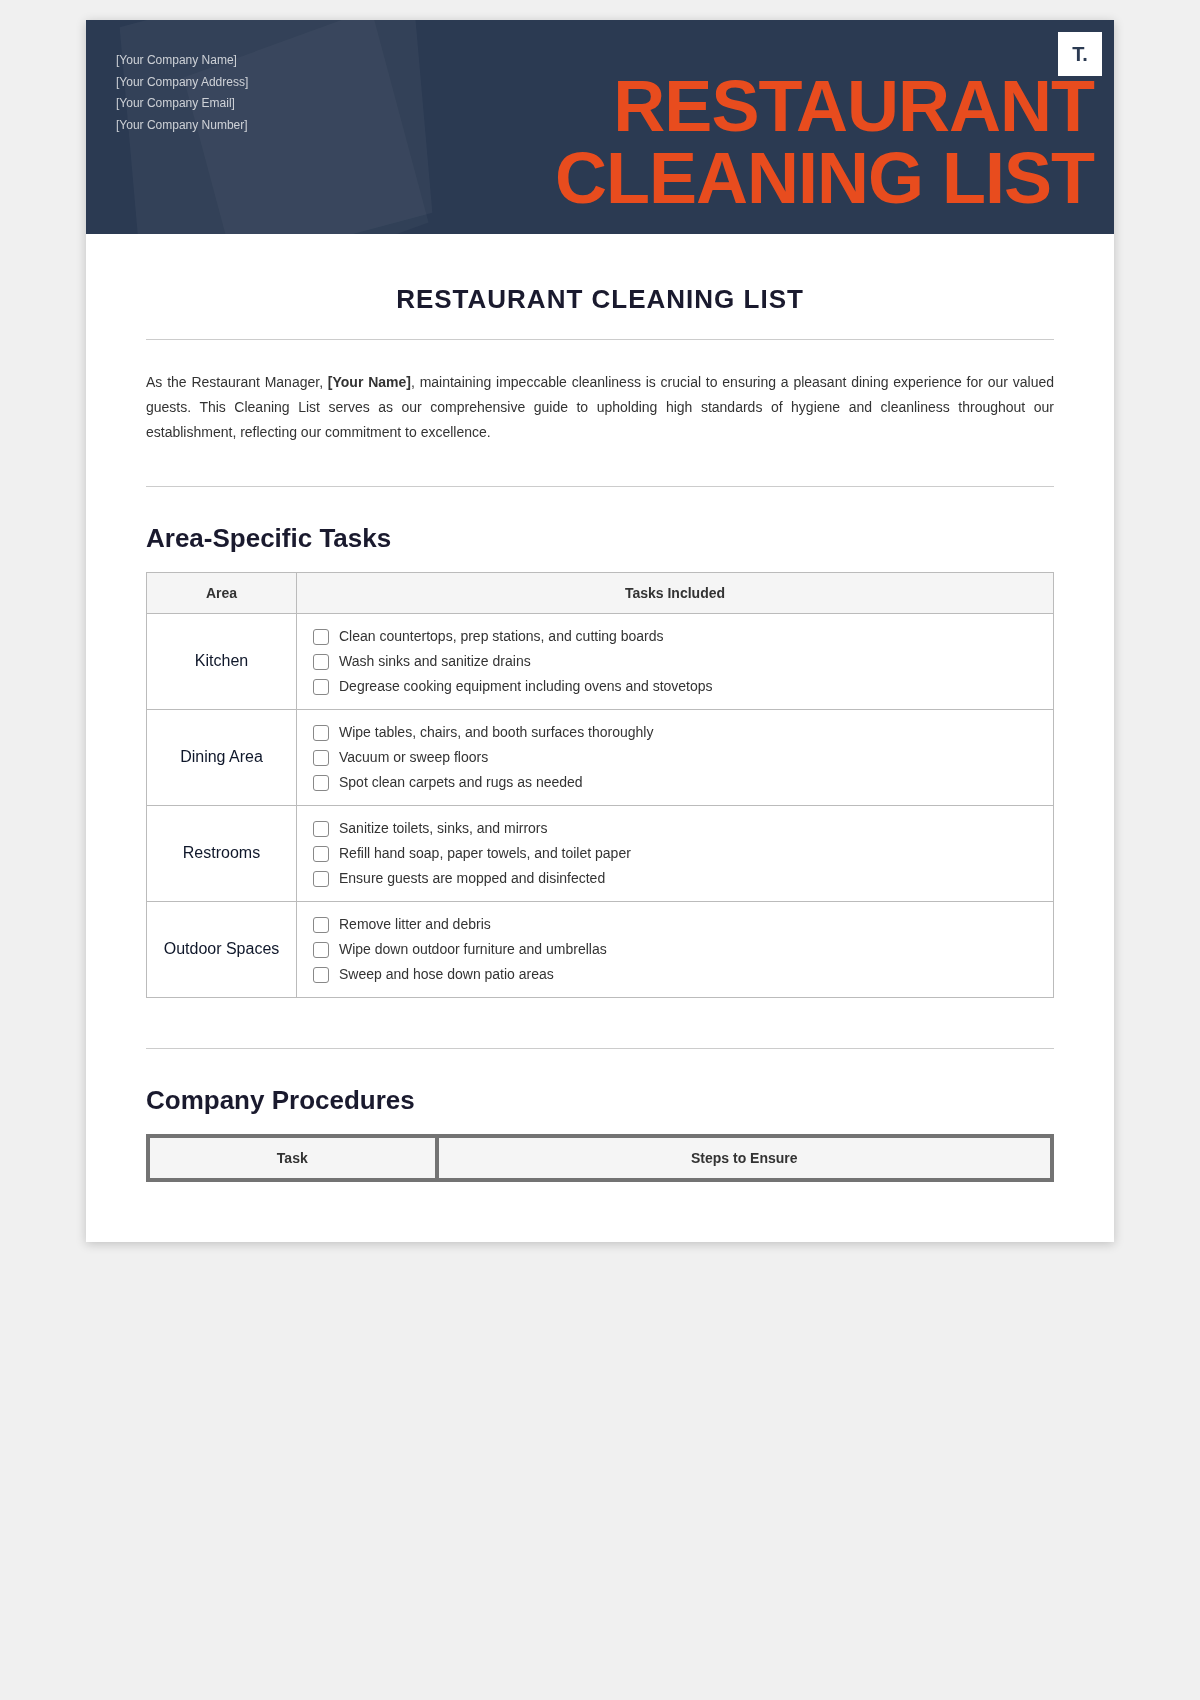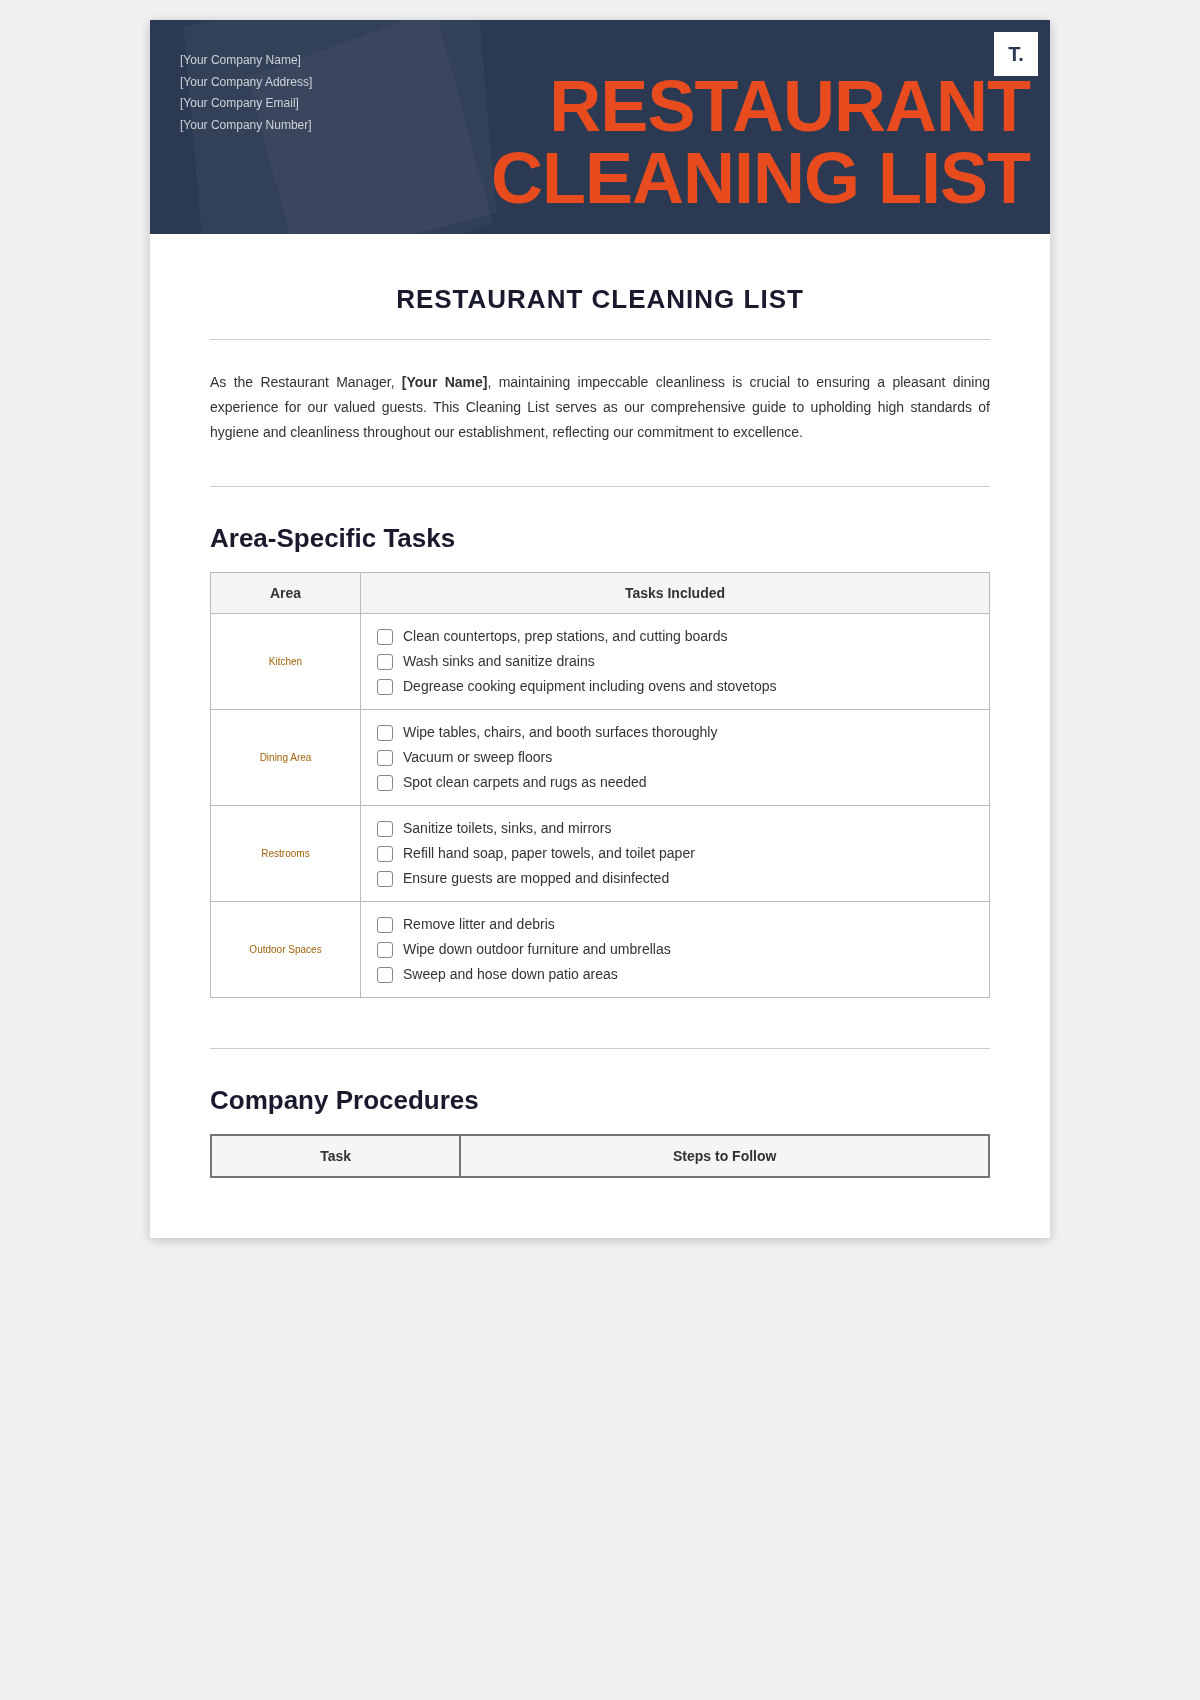--- a/index.html
+++ b/index.html
@@ -4,21 +4,21 @@
   <style>
     * { margin: 0; padding: 0; box-sizing: border-box; }
     body {
       font-family: Arial, sans-serif;
       background: #f0f0f0;
       display: flex;
       justify-content: center;
       padding: 20px 0;
     }
     .page {
-      width: 900px;
+      width: 1028px;
       background: #fff;
       box-shadow: 0 2px 10px rgba(0,0,0,0.2);
     }
     
     .header {
       background: #2b3a52;
       display: flex;
       align-items: stretch;
       min-height: 200px;
       position: relative;
@@ -156,22 +156,22 @@
     }
     .tasks-table tbody td {
       padding: 14px 16px;
       vertical-align: top;
       border-right: 1px solid #bbb;
       color: #333;
       margin-top: 23px;
     }
     .tasks-table tbody td:first-child {
       text-align: center;
-      font-size: 10px;
-      color: #a16207;
+      font-size: 16px;
+      color: #0f172a;
       width: 150px;
       vertical-align: middle;
     }
     .task-items {
       list-style: none;
       padding: 0;
     }
     .task-items li {
       display: flex;
       align-items: flex-start;
@@ -198,21 +198,21 @@
       border: 1px solid #bbb;
       font-size: 14px;
     }
     .procedures-table thead tr {
       background: #f5f5f5;
     }
     .procedures-table thead th {
       padding: 12px 16px;
       font-weight: 600;
       color: #333;
-      border: 2px solid #737373;
+      border: 4px solid #737373;
       text-align: center;
     }
   </style>
 </head>
 <body>
 
 <div class="page">
 
   <div class="header">
     <div class="header-bg-shapes"></div>
@@ -334,21 +334,21 @@
     </table>
 
     <hr class="divider2">
 
     <h2 class="section-title">Company Procedures</h2>
 
     <table class="procedures-table">
       <thead>
         <tr>
           <th>Task</th>
-          <th>Steps to Follow</th>
+          <th>Steps to Ensure</th>
         </tr>
       </thead>
       <tbody>
       </tbody>
     </table>
 
   </div>
 </div>
 
 </body></html>

